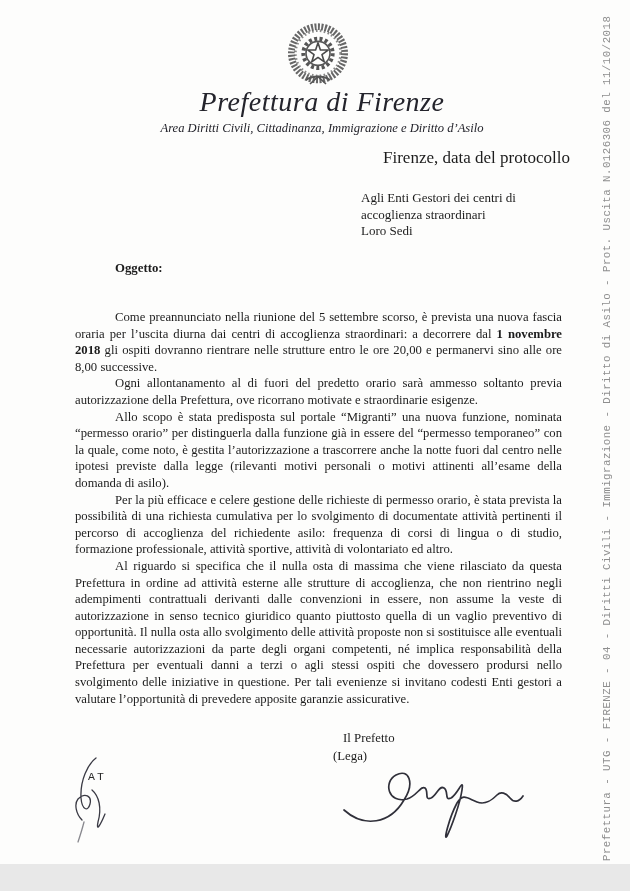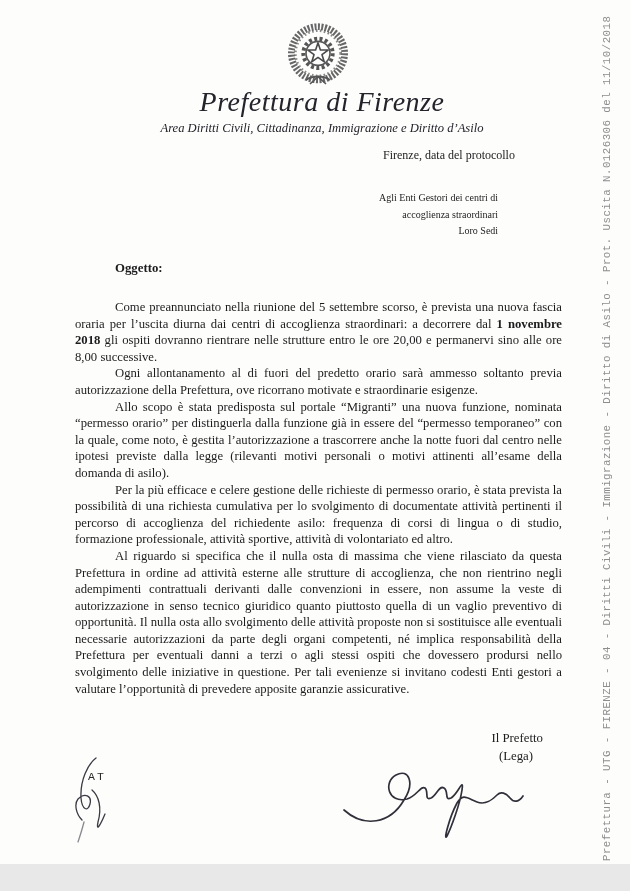--- a/index.html
+++ b/index.html
@@ -44,53 +44,53 @@
   .department {
     font-style:italic;
     font-size:12.6px;
     margin-top:3px;
     color:#22222a;
   }
 
   
   .date-line {
     position:absolute; left:383px; top:148px;
-    font-size:12px;
+    font-size:17px;
   }
   .recipients {
-    position:absolute; left:379px; top:190px;
-    font-size:10px; line-height:16.5px;text-align:right;
+    position:absolute; left:361px; top:190px;
+    font-size:13px; line-height:16.5px;
   }
 
   
   .subject {
     position:absolute; left:115px; top:261px; width:460px;
     font-size:12.8px;
     display:flex;
   }
   .subject-label { font-weight:bold; }
   .subject-text { margin-left:13px; }
 
   
   .body-text {
-    position:absolute; left:75px; top:299px; width:487px;
+    position:absolute; left:75px; top:309px; width:487px;
     font-size:12.7px; line-height:16.6px;
     text-align:justify;
   }
   .body-text p { margin:0; text-indent:40px; }
   .b { font-weight:bold; }
 
   
   .closing-role {
     position:absolute; left:343px; top:731px; width:200px;
-    text-align:right; font-size:12.8px;
+    text-align:left; font-size:12.8px;
   }
   .closing-name {
     position:absolute; left:333px; top:749px; width:200px;
-    text-align:right; font-size:12.8px;
+    text-align:left; font-size:12.8px;
   }
   .signature {
     position:absolute; left:338px; top:748px;
   }
 
   
   .paraph { position:absolute; left:62px; top:752px; }
   .initials-text {
     position:absolute; left:88px; top:770px;
     font-size:11.5px; letter-spacing:2px; color:#2a2a2a;font-family:Liberation Mono, monospace;

